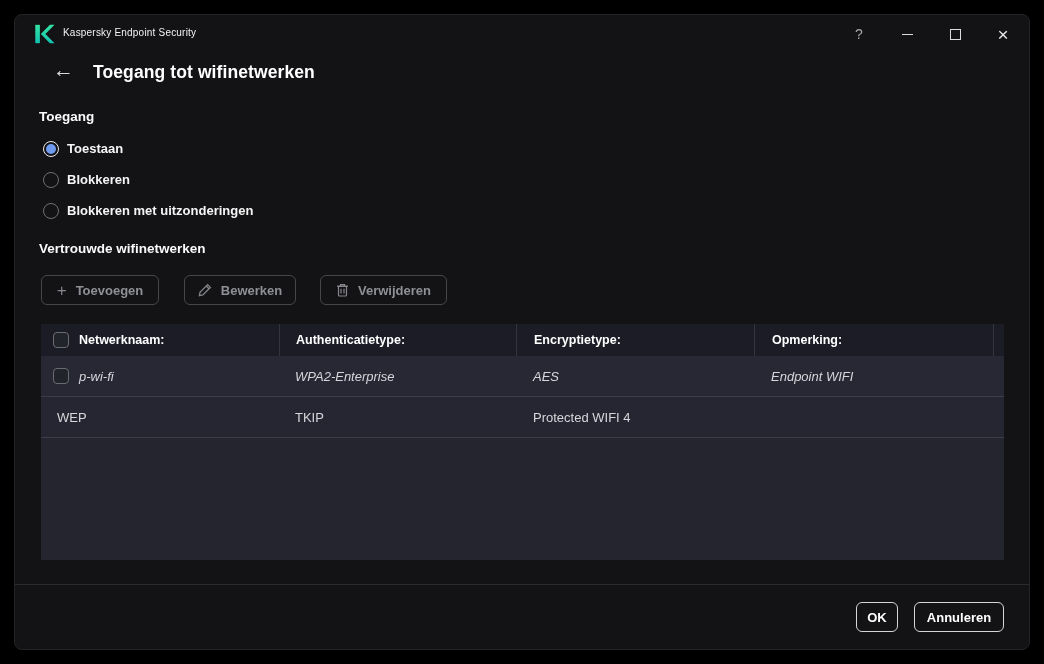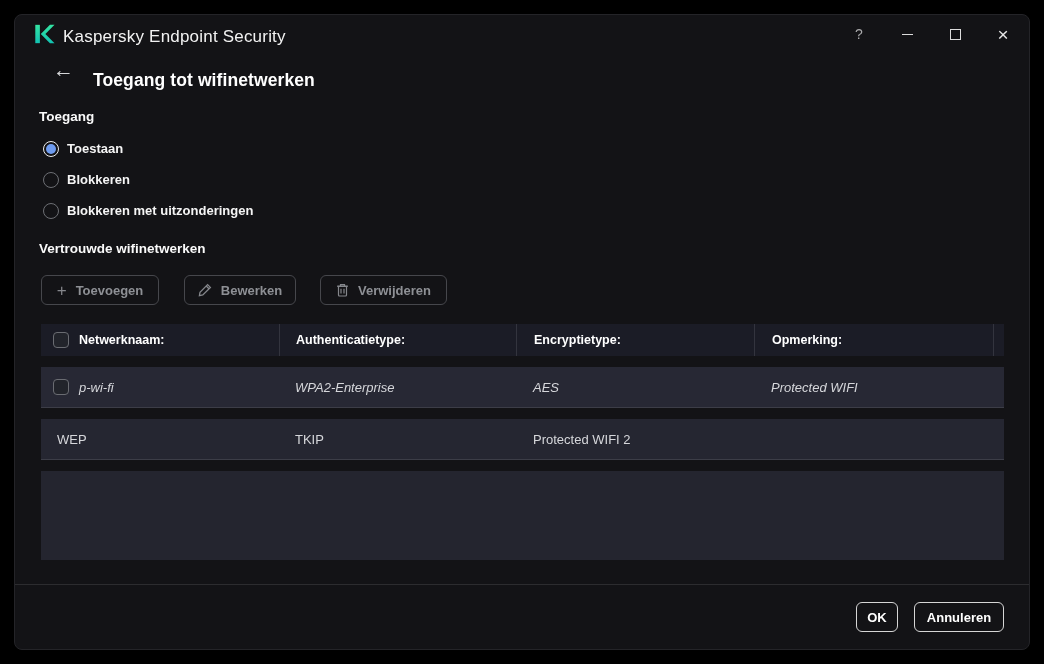--- a/index.html
+++ b/index.html
@@ -15,39 +15,39 @@
     background: #131316;
     border-radius: 8px;
     border: 1px solid #242428;
     overflow: hidden;
   }
   
   .titlebar { position: absolute; left: 0; top: 0; width: 100%; height: 38px; }
   .logo { position: absolute; left: 18px; top: 8px; width: 22px; height: 22px; }
   .app-title {
     position: absolute; left: 48px; top: 12px;
-    font-size: 17px; color: #f2f2f2; letter-spacing: 0.2px;
+    font-size: 10px; color: #f2f2f2; letter-spacing: 0.2px;
   }
   .win-controls { position: absolute; right: 2px; top: 0; height: 38px; display: flex; }
   .win-btn {
     width: 48px; height: 38px; display: flex; align-items: center; justify-content: center;
     color: #c8c8c8; cursor: default;
   }
   .win-btn.help { color: #a9a9ab; font-size: 14px; }
   .glyph-min { display: block; width: 11px; height: 0; border-top: 1.5px solid #dcdcdc; }
   .glyph-max { display: block; width: 11px; height: 11px; border: 1.5px solid #dcdcdc; }
   .glyph-close { font-size: 19px; color: #e6e6e6; line-height: 1; }
   
   .back-arrow {
     position: absolute; left: 38px; top: 44px;
     font-size: 21px; color: #d5d6d8; line-height: 1; cursor: default;
   }
   .page-title {
     position: absolute; left: 78px; top: 47px;
-    font-size: 17.5px; font-weight: bold; color: #ffffff; letter-spacing: 0.1px; margin-top: 8px;
+    font-size: 17.5px; font-weight: bold; color: #ffffff; letter-spacing: 0.1px;
   }
   
   .section-label {
     position: absolute; left: 24px;
     font-size: 13.5px; font-weight: bold; color: #fafafa;
   }
   .lbl-access { top: 94px; }
   .lbl-trusted { top: 226px; }
   .radio-option {
     position: absolute; left: 28px; height: 17px;
@@ -73,21 +73,21 @@
     cursor: default;
   }
   .btn-add { left: 26px; width: 118px; }
   .btn-edit { left: 169px; width: 112px; }
   .btn-delete { left: 305px; width: 127px; }
   .tool-icon { display: flex; align-items: center; color: #85878c; }
   .plus-glyph { font-size: 17px; font-weight: 400; line-height: 1; }
   
   .table {
     position: absolute; left: 26px; top: 309px; width: 963px; height: 236px;
-    display: flex; flex-direction: column; overflow: hidden; gap: 11px;
+    display: flex; flex-direction: column; overflow: hidden;
   }
   .thead { display: flex; height: 32px; background: #1b1c26; flex: none; }
   .th {
     display: flex; align-items: center;
     font-size: 12.5px; font-weight: bold; color: #ffffff;
   }
   .th + .th { border-left: 1px solid #33343e; }
   .th-1 { width: 238px; padding-left: 12px; gap: 10px; }
   .th-2 { width: 237px; padding-left: 16px; }
   .th-3 { width: 238px; padding-left: 17px; }
@@ -224,27 +224,27 @@
       <div class="th th-5"></div>
     </div>
 
     <div class="trow trow-1">
       <div class="td td-1">
         <span class="checkbox"></span>
         <span>p-wi-fi</span>
       </div>
       <div class="td td-2">WPA2-Enterprise</div>
       <div class="td td-3">AES</div>
-      <div class="td td-4">Protected WIFI</div>
+      <div class="td td-4">Endpoint WIFI</div>
     </div>
 
     <div class="trow trow-2">
       <div class="td td-2">WEP</div>
       <div class="td td-3">TKIP</div>
-      <div class="td td-4">Protected WIFI 2</div>
+      <div class="td td-4">Protected WIFI 4</div>
     </div>
 
     <div class="tbody-empty"></div>
   </div>
 
   <div class="footer-divider"></div>
   <div class="dlg-btn btn-ok">OK</div>
   <div class="dlg-btn btn-cancel">Annuleren</div>
 
 </div>

